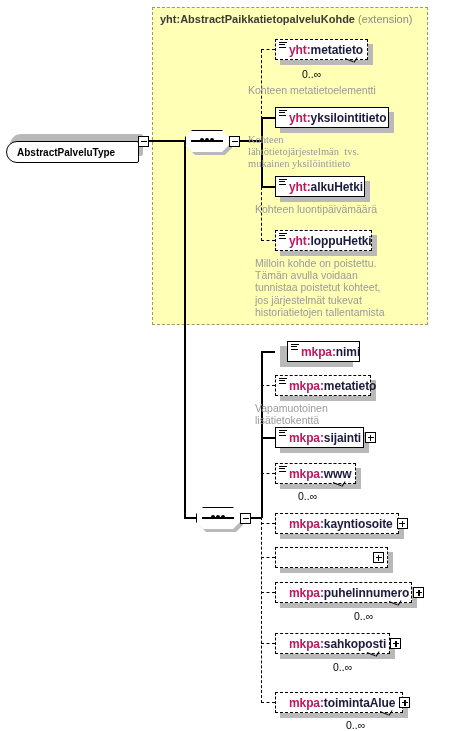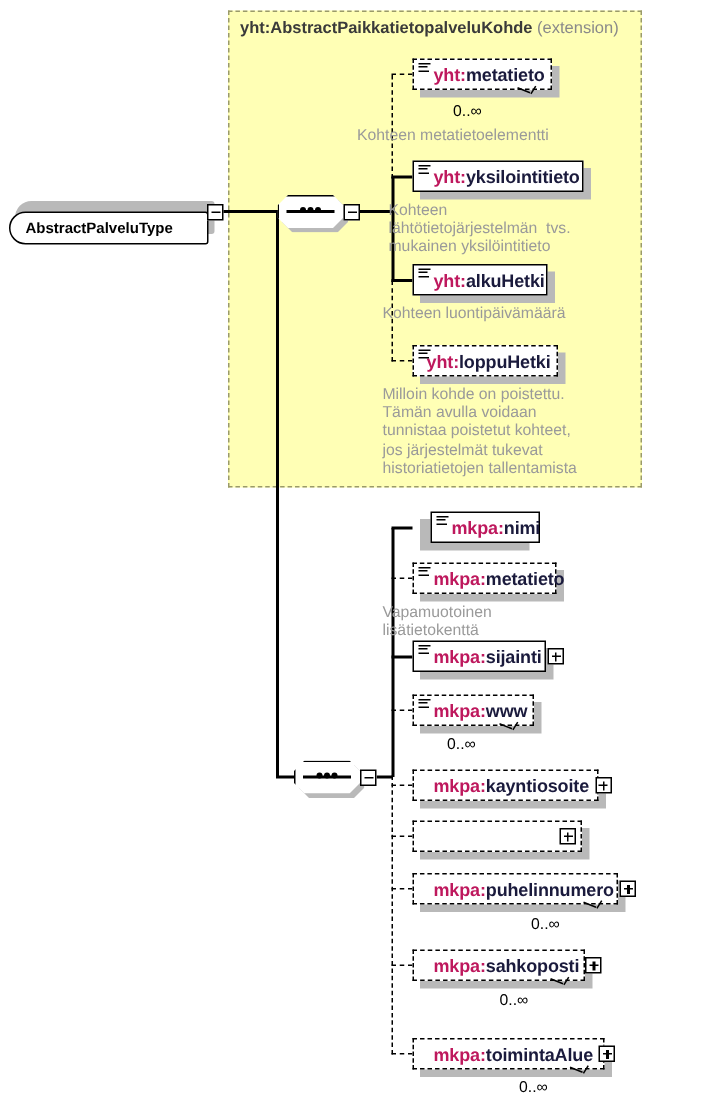--- a/index.html
+++ b/index.html
@@ -188,53 +188,53 @@
           <i></i>
         </span>
       <span class="lbl"><span class="ns">yht:</span><span class="nm">metatieto</span></span>
     </div>
     <div class="notch" style="left:70px;top:19px;">
       <s style="left:0;top:0;width:9px;transform:rotate(22deg);transform-origin:left center;"></s>
       <s style="left:9px;top:4px;width:6px;transform:rotate(-58deg);transform-origin:left center;"></s>
     </div>
   </div>
   <div class="card" style="left:302px;top:68px;">0..∞</div>
-  <div class="anno" style="left:238px;top:84px;">Kohteen metatietoelementti</div>
+  <div class="anno" style="left:248px;top:84px;">Kohteen metatietoelementti</div>
 
   <div class="boxwrap" style="left:275px;top:107px;">
     <div class="bshadow" style="left:5px;top:5px;width:114px;height:21px;"></div>
     <div class="ebox" style="width:114px;height:21px;">
       <span class="doc-icon">
           <i></i>
           <i></i>
           <i></i>
         </span>
       <span class="lbl"><span class="ns">yht:</span><span class="nm">yksilointitieto</span></span>
     </div>
   </div>
-  <div class="anno" style="left:259px;top:134px;">Kohteen
+  <div class="anno" style="left:248px;top:134px;font-family:Liberation Serif, serif;">Kohteen
 lähtötietojärjestelmän  tvs.
 mukainen yksilöintitieto</div>
 
   <div class="boxwrap" style="left:275px;top:176px;">
     <div class="bshadow" style="left:5px;top:5px;width:90px;height:21px;"></div>
     <div class="ebox" style="width:90px;height:21px;">
       <span class="doc-icon">
           <i></i>
           <i></i>
           <i></i>
         </span>
       <span class="lbl"><span class="ns">yht:</span><span class="nm">alkuHetki</span></span>
     </div>
   </div>
   <div class="anno" style="left:255px;top:203px;">Kohteen luontipäivämäärä</div>
 
   <div class="boxwrap" style="left:275px;top:230px;">
     <div class="bshadow" style="left:5px;top:5px;width:97px;height:21px;"></div>
-    <div class="ebox optional" style="width:97px;height:21px;justify-content:flex-end;">
+    <div class="ebox optional" style="width:97px;height:21px;">
       <span class="doc-icon">
           <i></i>
           <i></i>
           <i></i>
         </span>
       <span class="lbl"><span class="ns">yht:</span><span class="nm">loppuHetki</span></span>
     </div>
   </div>
   <div class="anno" style="left:255px;top:257px;">Milloin kohde on poistettu.
 Tämän avulla voidaan

